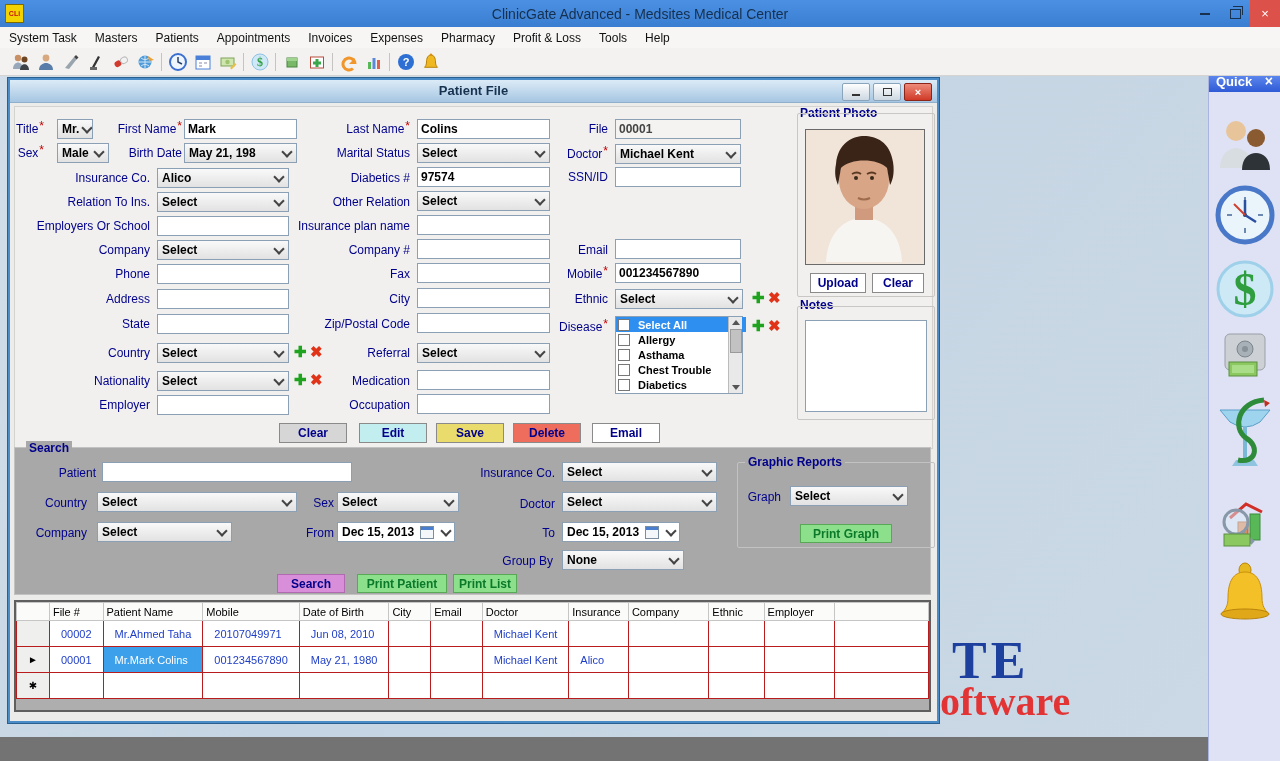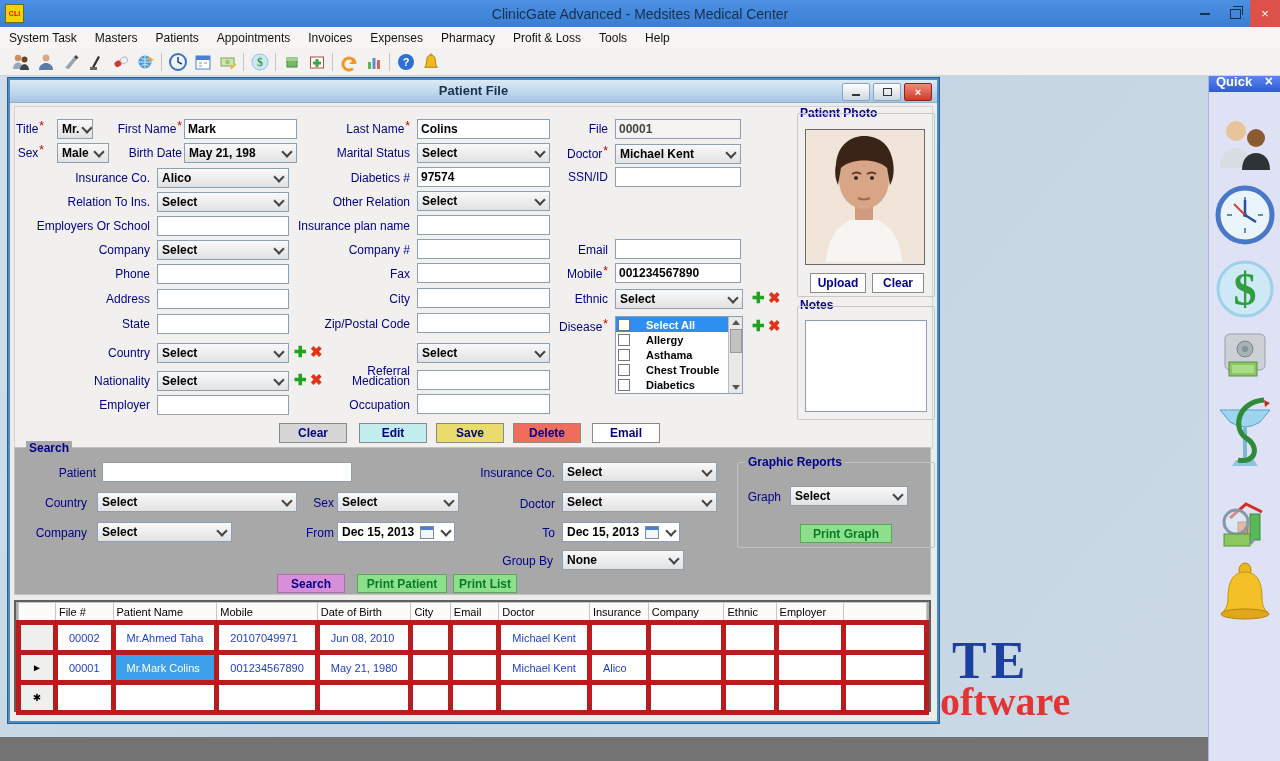--- a/index.html
+++ b/index.html
@@ -43,21 +43,21 @@
   .formpanel{position:absolute;left:4px;top:26px;width:917px;height:341px;background:#f1f0ee;border:1px solid #d5d3d0}
   .lbl{position:absolute;color:#00008b;font-weight:normal;font-size:12px;text-align:right;white-space:nowrap;line-height:14px}
   .rq:after{content:"*";color:#c40000;font-size:12px;vertical-align:top;line-height:9px;margin-left:1px}
   .inp{position:absolute;height:20px;border:1px solid #8ba0b4;background:#fff;font:bold 12px "Liberation Sans",sans-serif;color:#000;padding:0 3px;box-sizing:border-box}
   .inp.ro{background:#f4f3f2;color:#444}
   .combo{position:absolute;height:20px;border:1px solid #8ba0b4;background:linear-gradient(#f9f9f9,#e2e2e2);font-weight:bold;font-size:12px;color:#000;display:flex;align-items:center;justify-content:space-between;padding:0 5px 0 4px;box-sizing:border-box;white-space:nowrap;overflow:hidden}
   .ca{width:6px;height:6px;border-right:2px solid #444;border-bottom:2px solid #444;transform:rotate(45deg);flex:none;margin-top:-3px;margin-left:4px}
   .plus{position:absolute;color:#1fa31f;font-weight:bold;font-size:15px;line-height:16px}
   .xdel{position:absolute;color:#e03318;font-weight:bold;font-size:15px;line-height:16px}
   .lb{position:absolute;left:605px;top:236px;width:128px;height:78px;border:1px solid #8ba0b4;background:#fff;box-sizing:border-box}
-  .li-row{height:15px;display:flex;align-items:center;gap:16px;padding-left:2px;font-weight:bold;font-size:11px;color:#000;width:113px;box-sizing:border-box}
+  .li-row{height:15px;display:flex;align-items:center;gap:8px;padding-left:2px;font-weight:bold;font-size:11px;color:#000;width:130px;box-sizing:border-box}
   .li-row.sel{background:#2f8ff0;color:#fff}
   .cb{width:10px;height:10px;border:1px solid #777;background:#fff;flex:none}
   .lb-sb{position:absolute;right:0;top:0;bottom:0;width:13px;background:#e9e9e9;border-left:1px solid #bbb}
   .sb-up{position:absolute;top:3px;left:3px;width:0;height:0;border-left:4px solid transparent;border-right:4px solid transparent;border-bottom:5px solid #555}
   .sb-dn{position:absolute;bottom:3px;left:3px;width:0;height:0;border-left:4px solid transparent;border-right:4px solid transparent;border-top:5px solid #555}
   .sb-th{position:absolute;top:12px;left:1px;width:10px;height:22px;background:#c2c2c2;border:1px solid #9a9a9a}
   .gbox{position:absolute;border:1px solid #c9c7c4;border-radius:2px}
   .gbl{position:absolute;color:#00008b;font-weight:bold;font-size:12px;white-space:nowrap}
   .photo-frame{position:absolute;left:795px;top:49px;width:118px;height:134px;border:1px solid #6a6a6a;background:#f1e6dc}
   .notes{position:absolute;left:795px;top:240px;width:120px;height:90px;border:1px solid #8ba0b4;background:#fff}
@@ -65,21 +65,21 @@
   .btn.gray{background:#d6d6d6}.btn.cyan{background:#c3eef0}.btn.yellow{background:#e9dc6d}.btn.red{background:#ef6d5c}.btn.white{background:#fff}
   .btn.violet{background:#d98ed9;border-color:#b06ab0}.btn.green{background:#8ce08c;border-color:#58a858;color:#0a7a2a}
   .searchpanel{position:absolute;left:4px;top:367px;width:917px;height:148px;background:#a8a8a8;border:1px solid #c2c2c2;box-sizing:border-box}
   .sp-lbl{background:#a8a8a8;padding:0 3px}
   .datebox{position:absolute;height:20px;border:1px solid #8ba0b4;background:#fff;font-weight:bold;font-size:12px;color:#000;display:flex;align-items:center;padding:0 4px;box-sizing:border-box;gap:4px}
   .datebox .val{flex:1}
   .calicon{width:12px;height:11px;border:1px solid #7a8ea0;background:linear-gradient(#4a7fd0 0 3px,#f4f7fa 3px);flex:none}
   .grid{position:absolute;left:4px;top:520px;width:917px;height:112px;background:#aeaeae;border:2px solid #5f5f5f;box-sizing:border-box}
   .grid table{border-collapse:collapse;table-layout:fixed}
   .grid th{background:#fbfbfa;border:1px solid #c6c6c6;font-weight:normal;font-size:11px;color:#000;height:17px;text-align:left;padding:0 3px;overflow:hidden;white-space:nowrap}
-  .grid td{background:#fff;border:5px solid #b91c1c;font-size:11px;color:#1f3ec8;height:25px;padding:0 11px;overflow:hidden;white-space:nowrap}
+  .grid td{background:#fff;border:1px solid #b91c1c;font-size:11px;color:#1f3ec8;height:25px;padding:0 11px;overflow:hidden;white-space:nowrap}
   .grid td.selr{background:#efefee;color:#000;text-align:center;font-size:10px}
   .grid td.selcell{background:#3da0ea;color:#fff}
 </style>
 </head>
 <body>
 
 <div class="screen">
 
   <div class="titlebar">
     <div class="appicon">CLi</div>
@@ -368,21 +368,21 @@
     <span class="plus" style="left:742px;top:238px">✚</span>
     <span class="xdel" style="left:758px;top:238px">✖</span>
 
     <span class="lbl" style="left:30px;top:266px;width:110px">Country</span>
     <div class="combo" style="left:147px;top:263px;width:132px">
         <span>Select</span>
         <i class="ca"></i>
       </div>
     <span class="plus" style="left:284px;top:264px">✚</span>
     <span class="xdel" style="left:300px;top:264px">✖</span>
-    <span class="lbl" style="left:330px;top:284px;width:70px">Referral</span>
+    <span class="lbl" style="left:330px;top:266px;width:70px">Referral</span>
     <div class="combo" style="left:407px;top:263px;width:133px">
         <span>Select</span>
         <i class="ca"></i>
       </div>
 
     <span class="lbl" style="left:30px;top:294px;width:110px">Nationality</span>
     <div class="combo" style="left:147px;top:291px;width:132px">
         <span>Select</span>
         <i class="ca"></i>
       </div>

